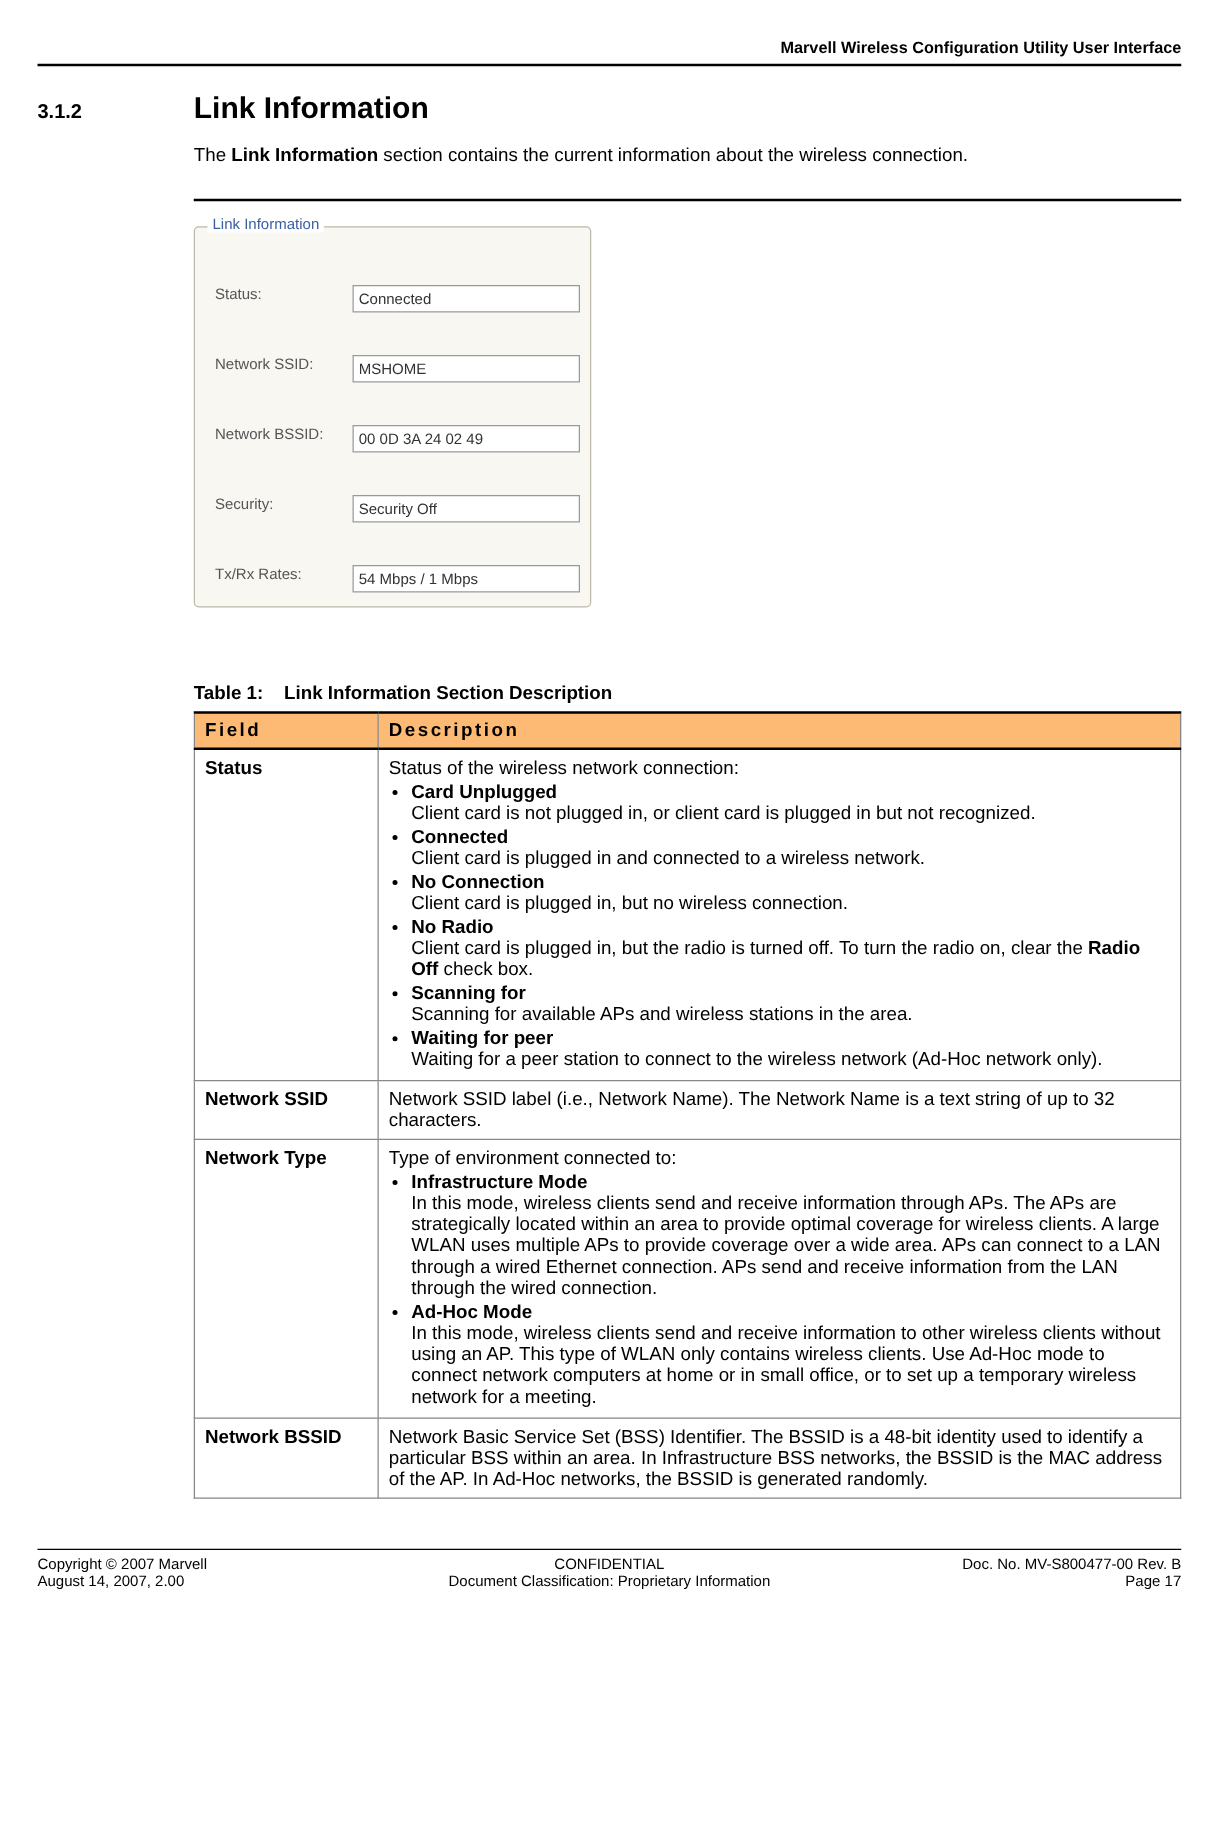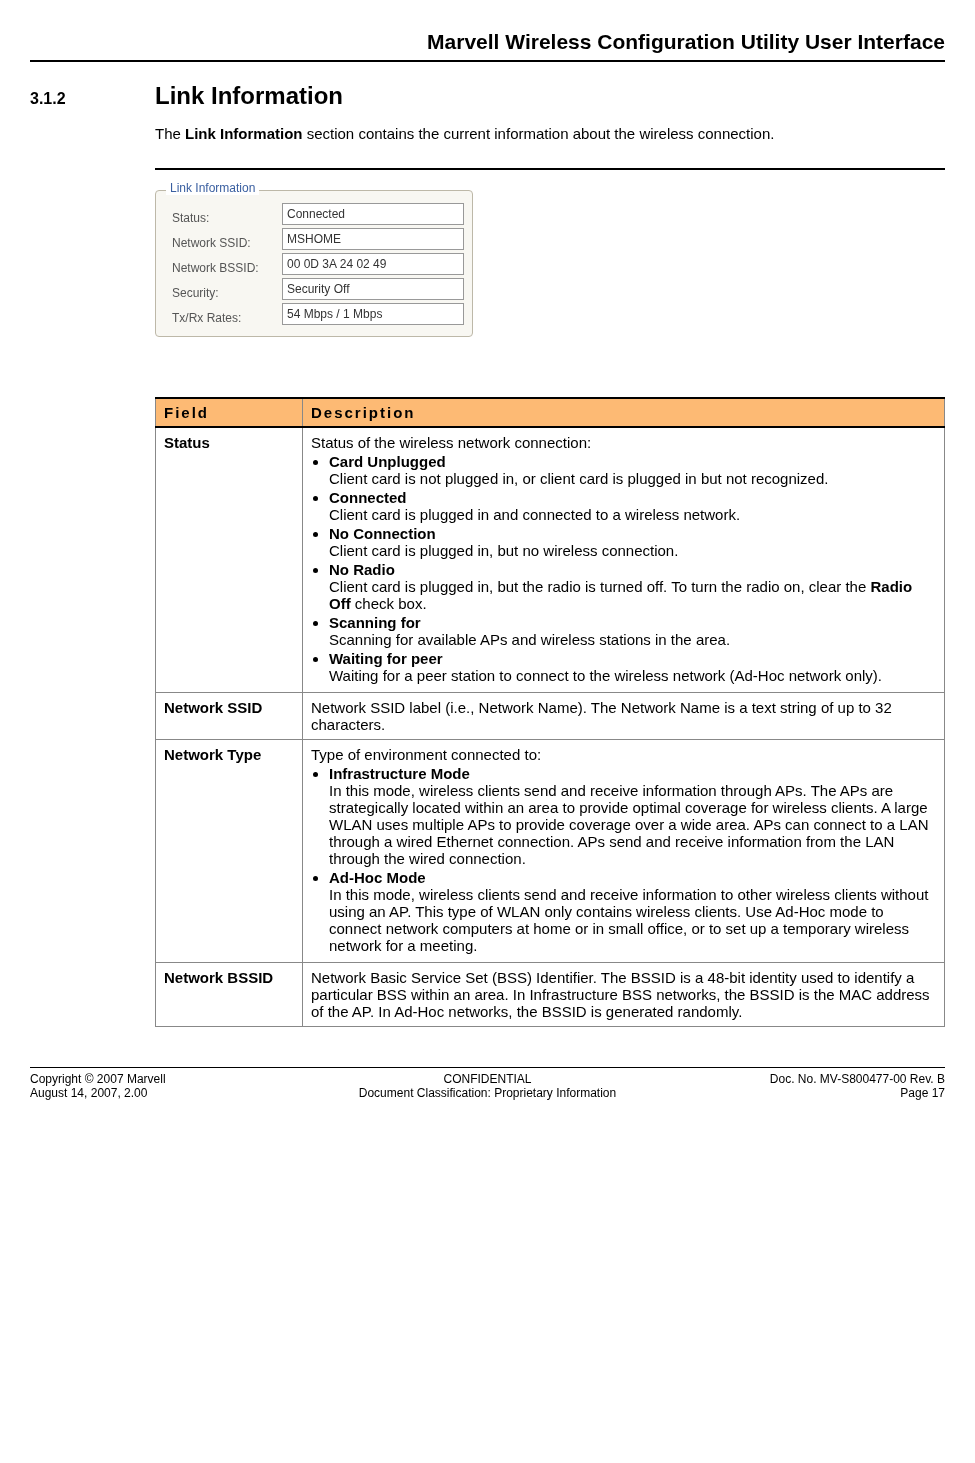--- a/index.html
+++ b/index.html
@@ -8,21 +8,21 @@
     color: #000;
     margin: 0;
     padding: 30px 30px 20px 30px;
     width: 975px;
     box-sizing: border-box;
     background: #fff;
   }
   .header-area {
     text-align: right;
     font-weight: bold;
-    font-size: 21px;
+    font-size: 13px;
     margin-bottom: 6px;
   }
   .header-line1 { }
   .header-line2 { font-style: italic; }
   .top-rule {
     border: none;
     border-top: 2px solid #000;
     margin: 0 0 20px 0;
   }
   .section-heading {
@@ -74,22 +74,23 @@
     top: -10px;
     left: 10px;
     background: #fff;
     padding: 0 4px;
     font-family: Tahoma, Arial, sans-serif;
     font-size: 12px;
     color: #3a5fa0;
   }
   .li-row {
     display: flex;
-    align-items: flex-end;
+    align-items: flex-start;
     margin-bottom: 3px;
+    margin-top: 34px;
   }
   .li-label {
     width: 110px;
     font-family: Tahoma, Arial, sans-serif;
     font-size: 12px;
     color: #555;
     padding-left: 8px;
   }
   .li-value {
     flex: 1;
@@ -193,20 +194,24 @@
     <div class="li-row">
       <div class="li-label">Security:</div>
       <div class="li-value">Security Off</div>
     </div>
     <div class="li-row">
       <div class="li-label">Tx/Rx Rates:</div>
       <div class="li-value">54 Mbps / 1 Mbps</div>
     </div>
   </div>
 
+  <div class="table-caption">
+    <span>Table 1:</span>&nbsp;&nbsp;&nbsp;
+    <span>Link Information Section Description</span>
+  </div>
 
   <table class="desc-table">
     <thead>
       <tr>
         <th>Field</th>
         <th>Description</th>
       </tr>
     </thead>
     <tbody>
       <tr>

